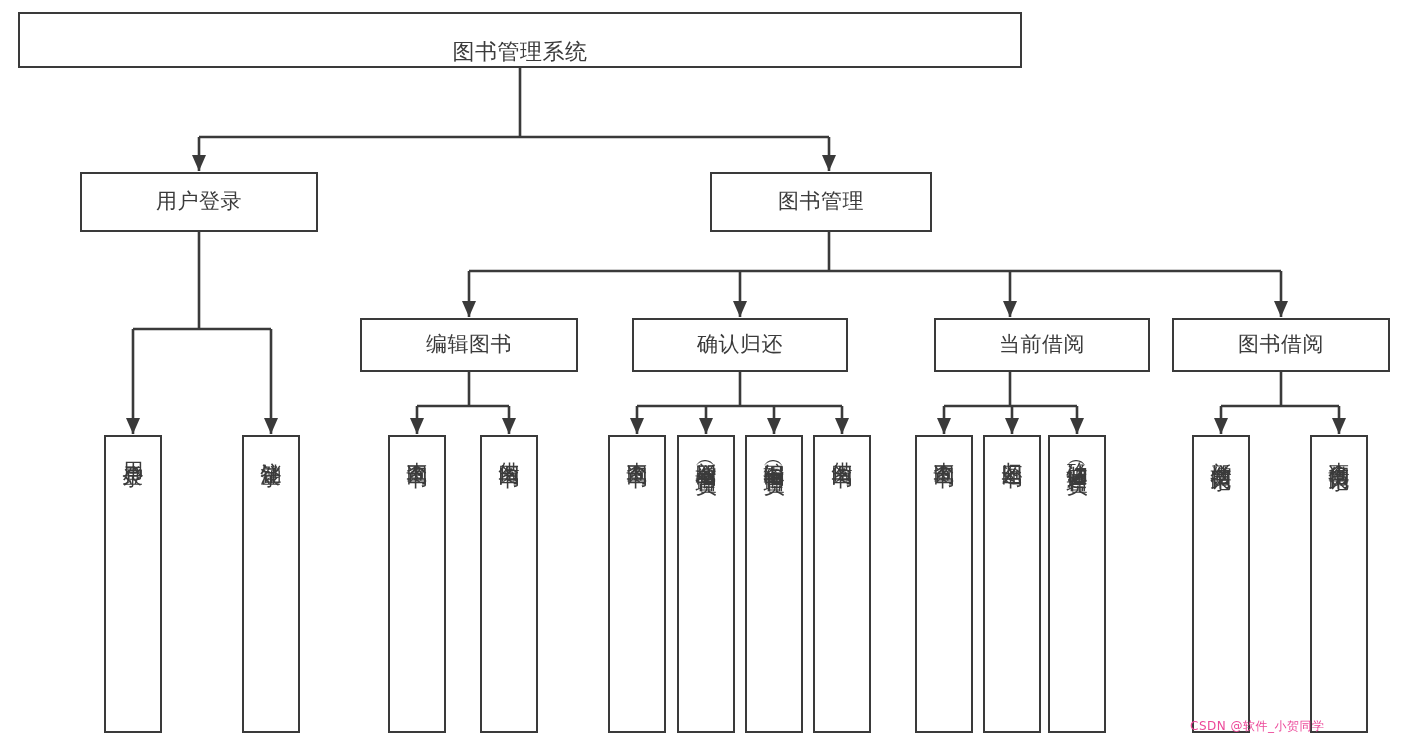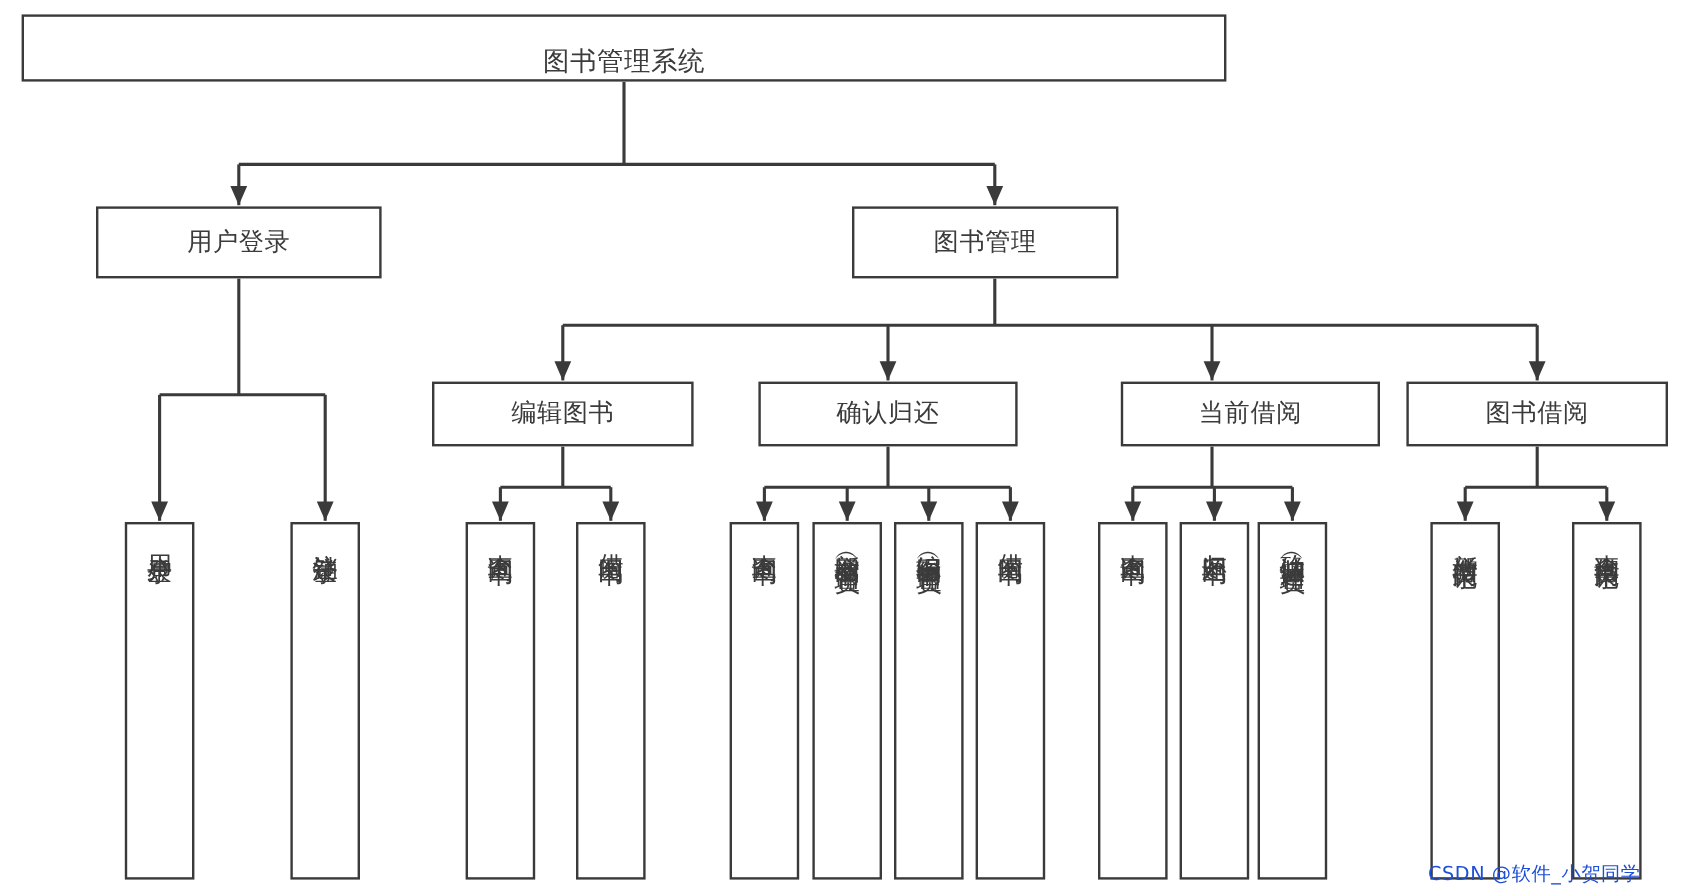--- a/index.html
+++ b/index.html
@@ -56,22 +56,22 @@
   .node.vert .label {
     writing-mode: vertical-rl;
     text-orientation: upright;
     font-size: 21px;
     line-height: 1.05;
     letter-spacing: 2px;
     white-space: nowrap;
   }
   .watermark {
     position: absolute;
-    font-size: 16px;
-    color: #1d4ed8;
+    font-size: 12px;
+    color: #ec4899;
     letter-spacing: 0.5px;
     white-space: nowrap;
     font-family: "DejaVu Sans", "Liberation Sans", sans-serif;
   }
 </style>
 </head>
 <body>
 
 <div id="canvas">
   <svg id="edges" xmlns="http://www.w3.org/2000/svg" viewBox="0 0 1405 747">

